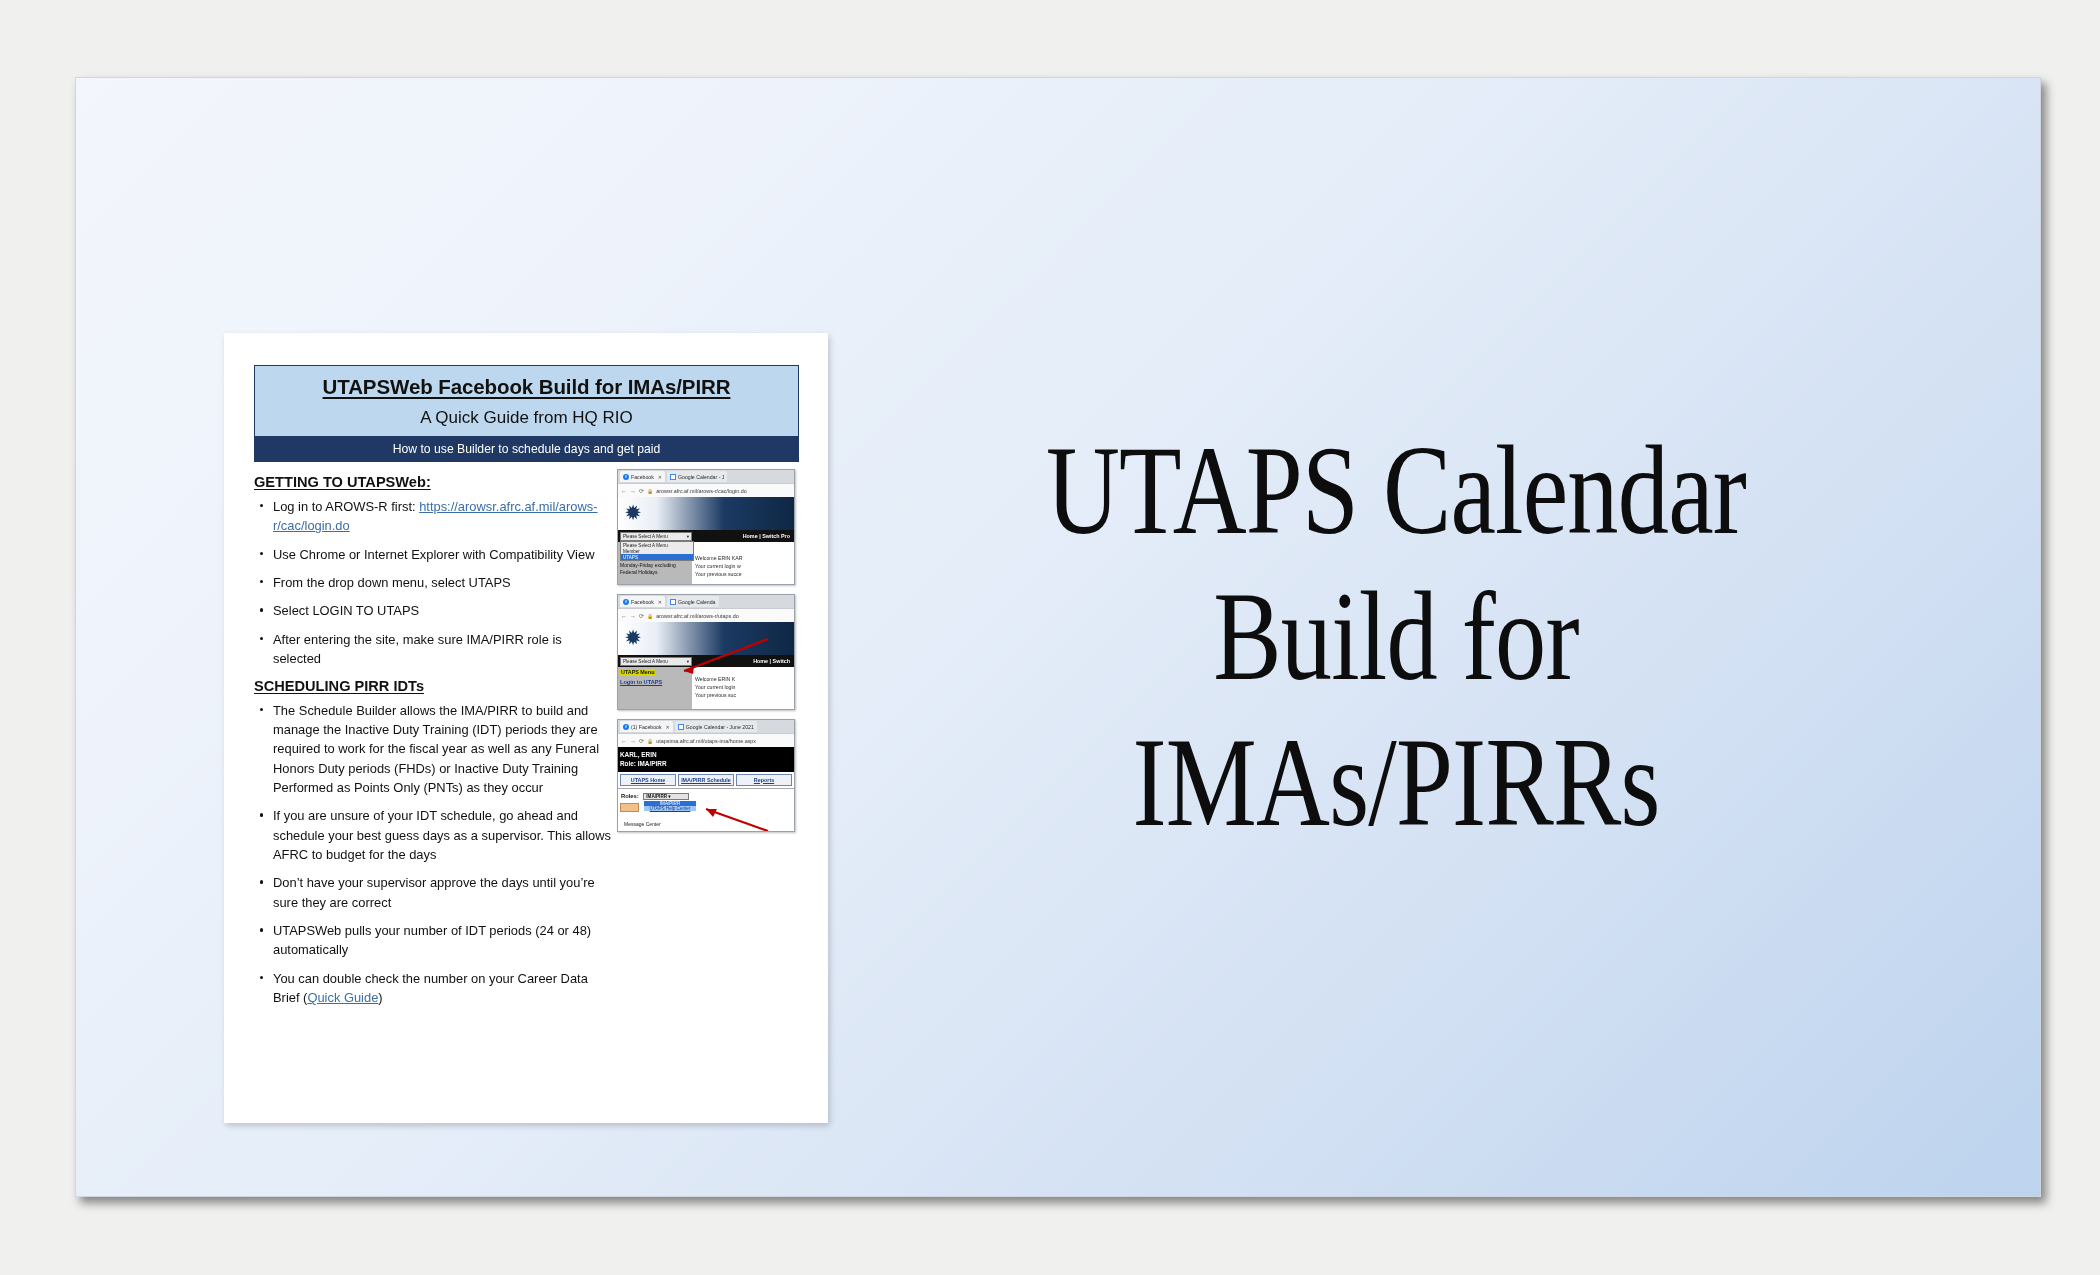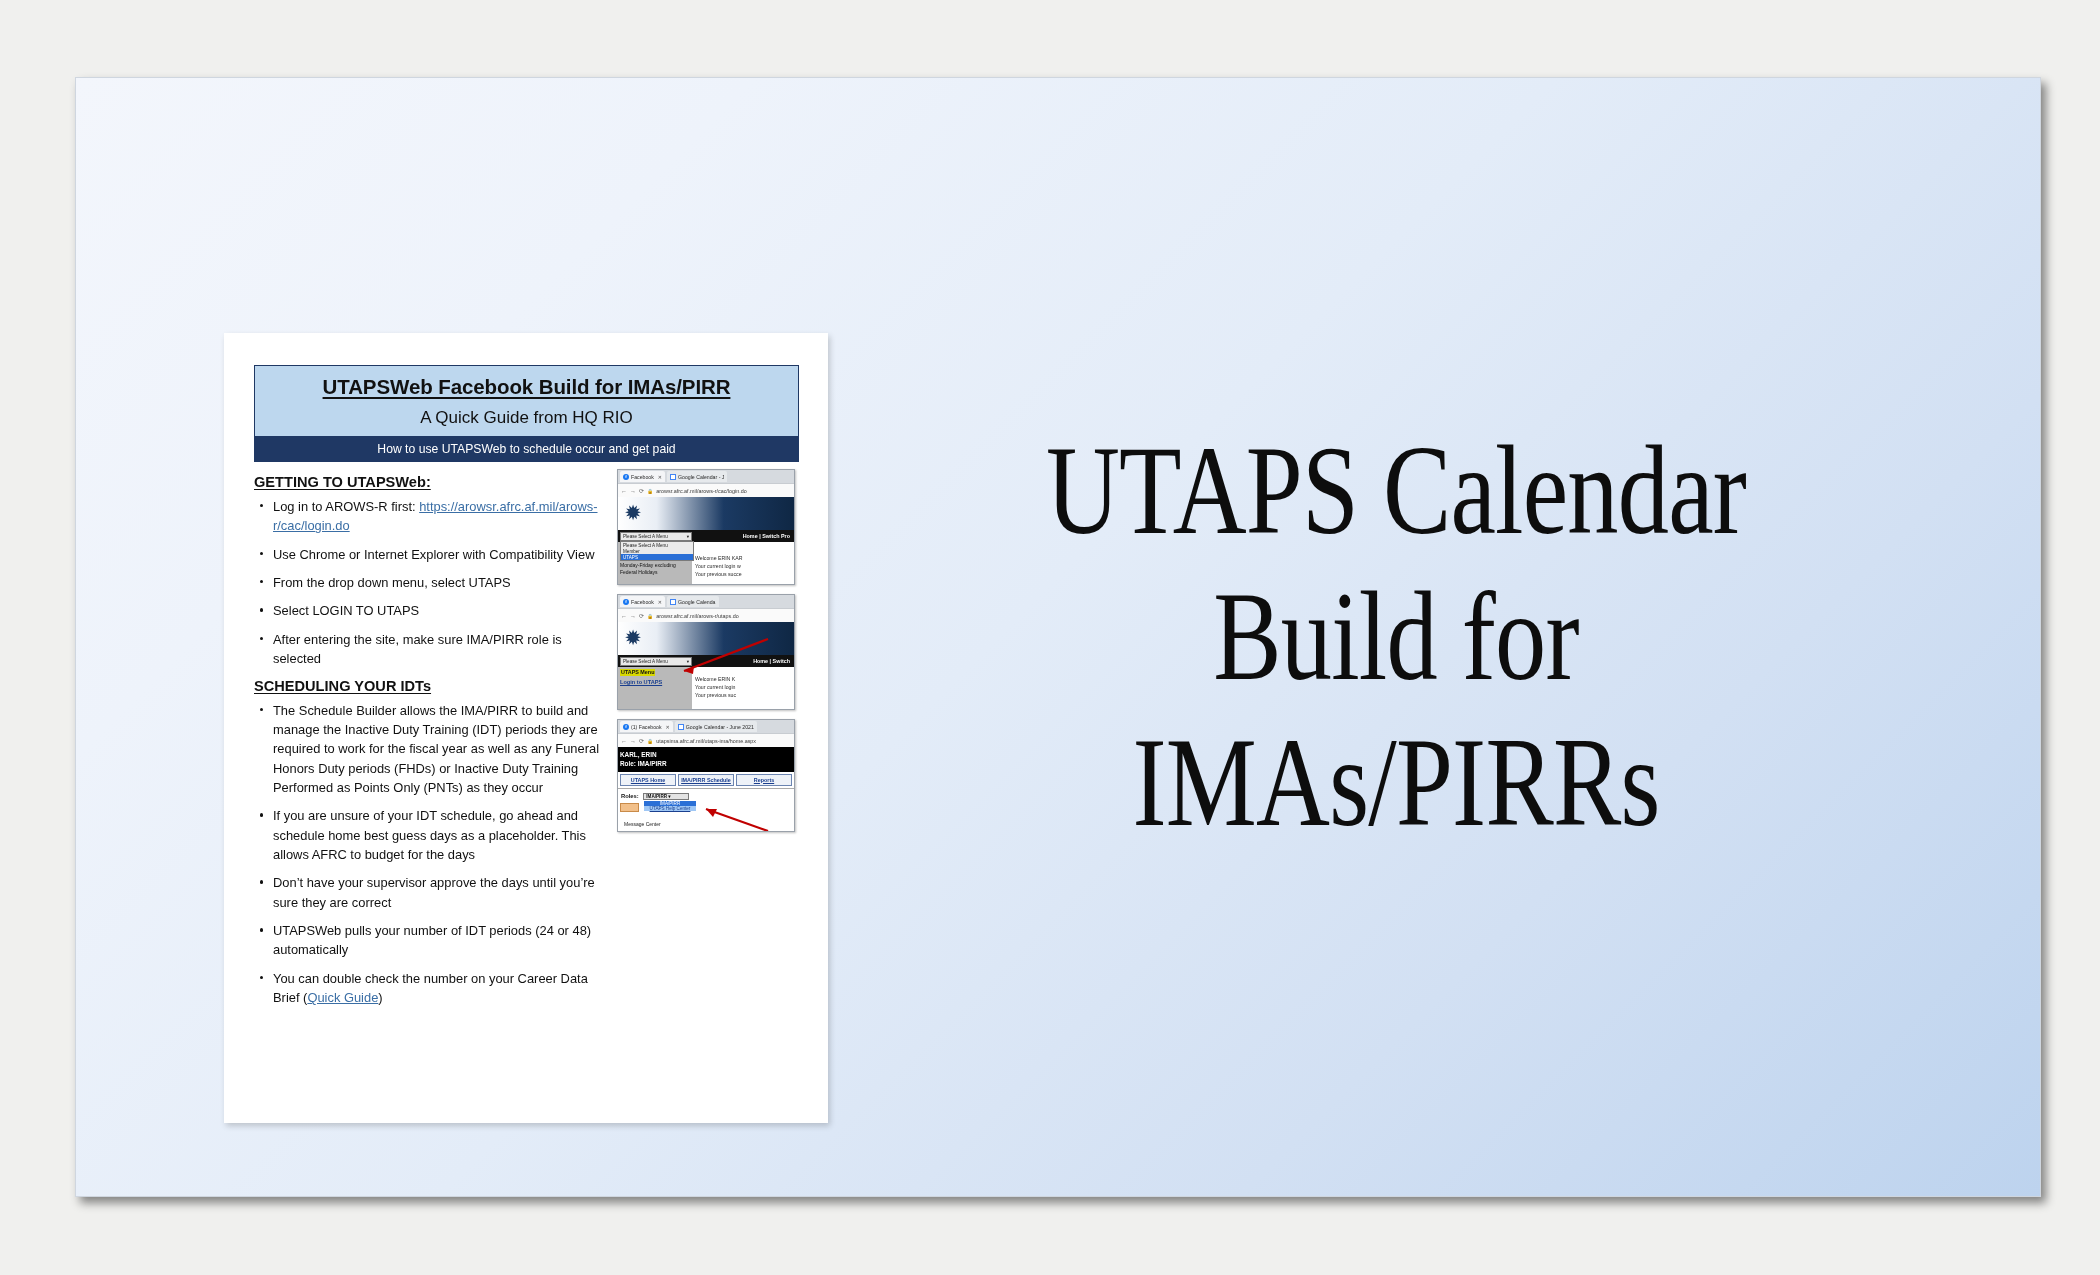--- a/index.html
+++ b/index.html
@@ -188,39 +188,39 @@
 Build for
 IMAs/PIRRs</div>
 
     <div class="doc">
       <div class="doc-inner">
 
         <div class="band-top">
           <div class="band-title">UTAPSWeb Facebook Build for IMAs/PIRR</div>
           <div class="band-sub">A Quick Guide from HQ RIO</div>
         </div>
-        <div class="band-dark">How to use UTAPSWeb to schedule occur and get paid</div>
+        <div class="band-dark">How to use Builder to schedule days and get paid</div>
 
         <div class="body-wrap">
 
           <div class="col-text">
 
             <div class="sec-head">GETTING TO UTAPSWeb:</div>
             <ul class="bl">
               <li><span>Log in to AROWS-R first: </span><a class="lnk" href="#">https://arowsr.afrc.af.mil/arows-r/cac/login.do</a></li>
               <li>Use Chrome or Internet Explorer with Compatibility View</li>
               <li>From the drop down menu, select UTAPS</li>
               <li>Select LOGIN TO UTAPS</li>
               <li>After entering the site, make sure IMA/PIRR role is selected</li>
             </ul>
 
-            <div class="sec-head">SCHEDULING YOUR IDTs</div>
+            <div class="sec-head">SCHEDULING PIRR IDTs</div>
             <ul class="bl">
               <li>The Schedule Builder allows the IMA/PIRR to build and manage the Inactive Duty Training (IDT) periods they are required to work for the fiscal year as well as any Funeral Honors Duty periods (FHDs) or Inactive Duty Training Performed as Points Only (PNTs) as they occur</li>
-              <li>If you are unsure of your IDT schedule, go ahead and schedule home best guess days as a placeholder.  This allows AFRC to budget for the days</li>
+              <li>If you are unsure of your IDT schedule, go ahead and schedule your best guess days as a supervisor.  This allows AFRC to budget for the days</li>
               <li>Don’t have your supervisor approve the days until you’re sure they are correct</li>
               <li>UTAPSWeb pulls your number of IDT periods (24 or 48) automatically</li>
               <li><span>You can double check the number on your Career Data Brief (</span><a class="lnk" href="#">Quick Guide</a><span>)</span></li>
             </ul>
           </div>
 
           <div class="col-shots">
 
             <div class="shot">
               <div class="tabbar">

